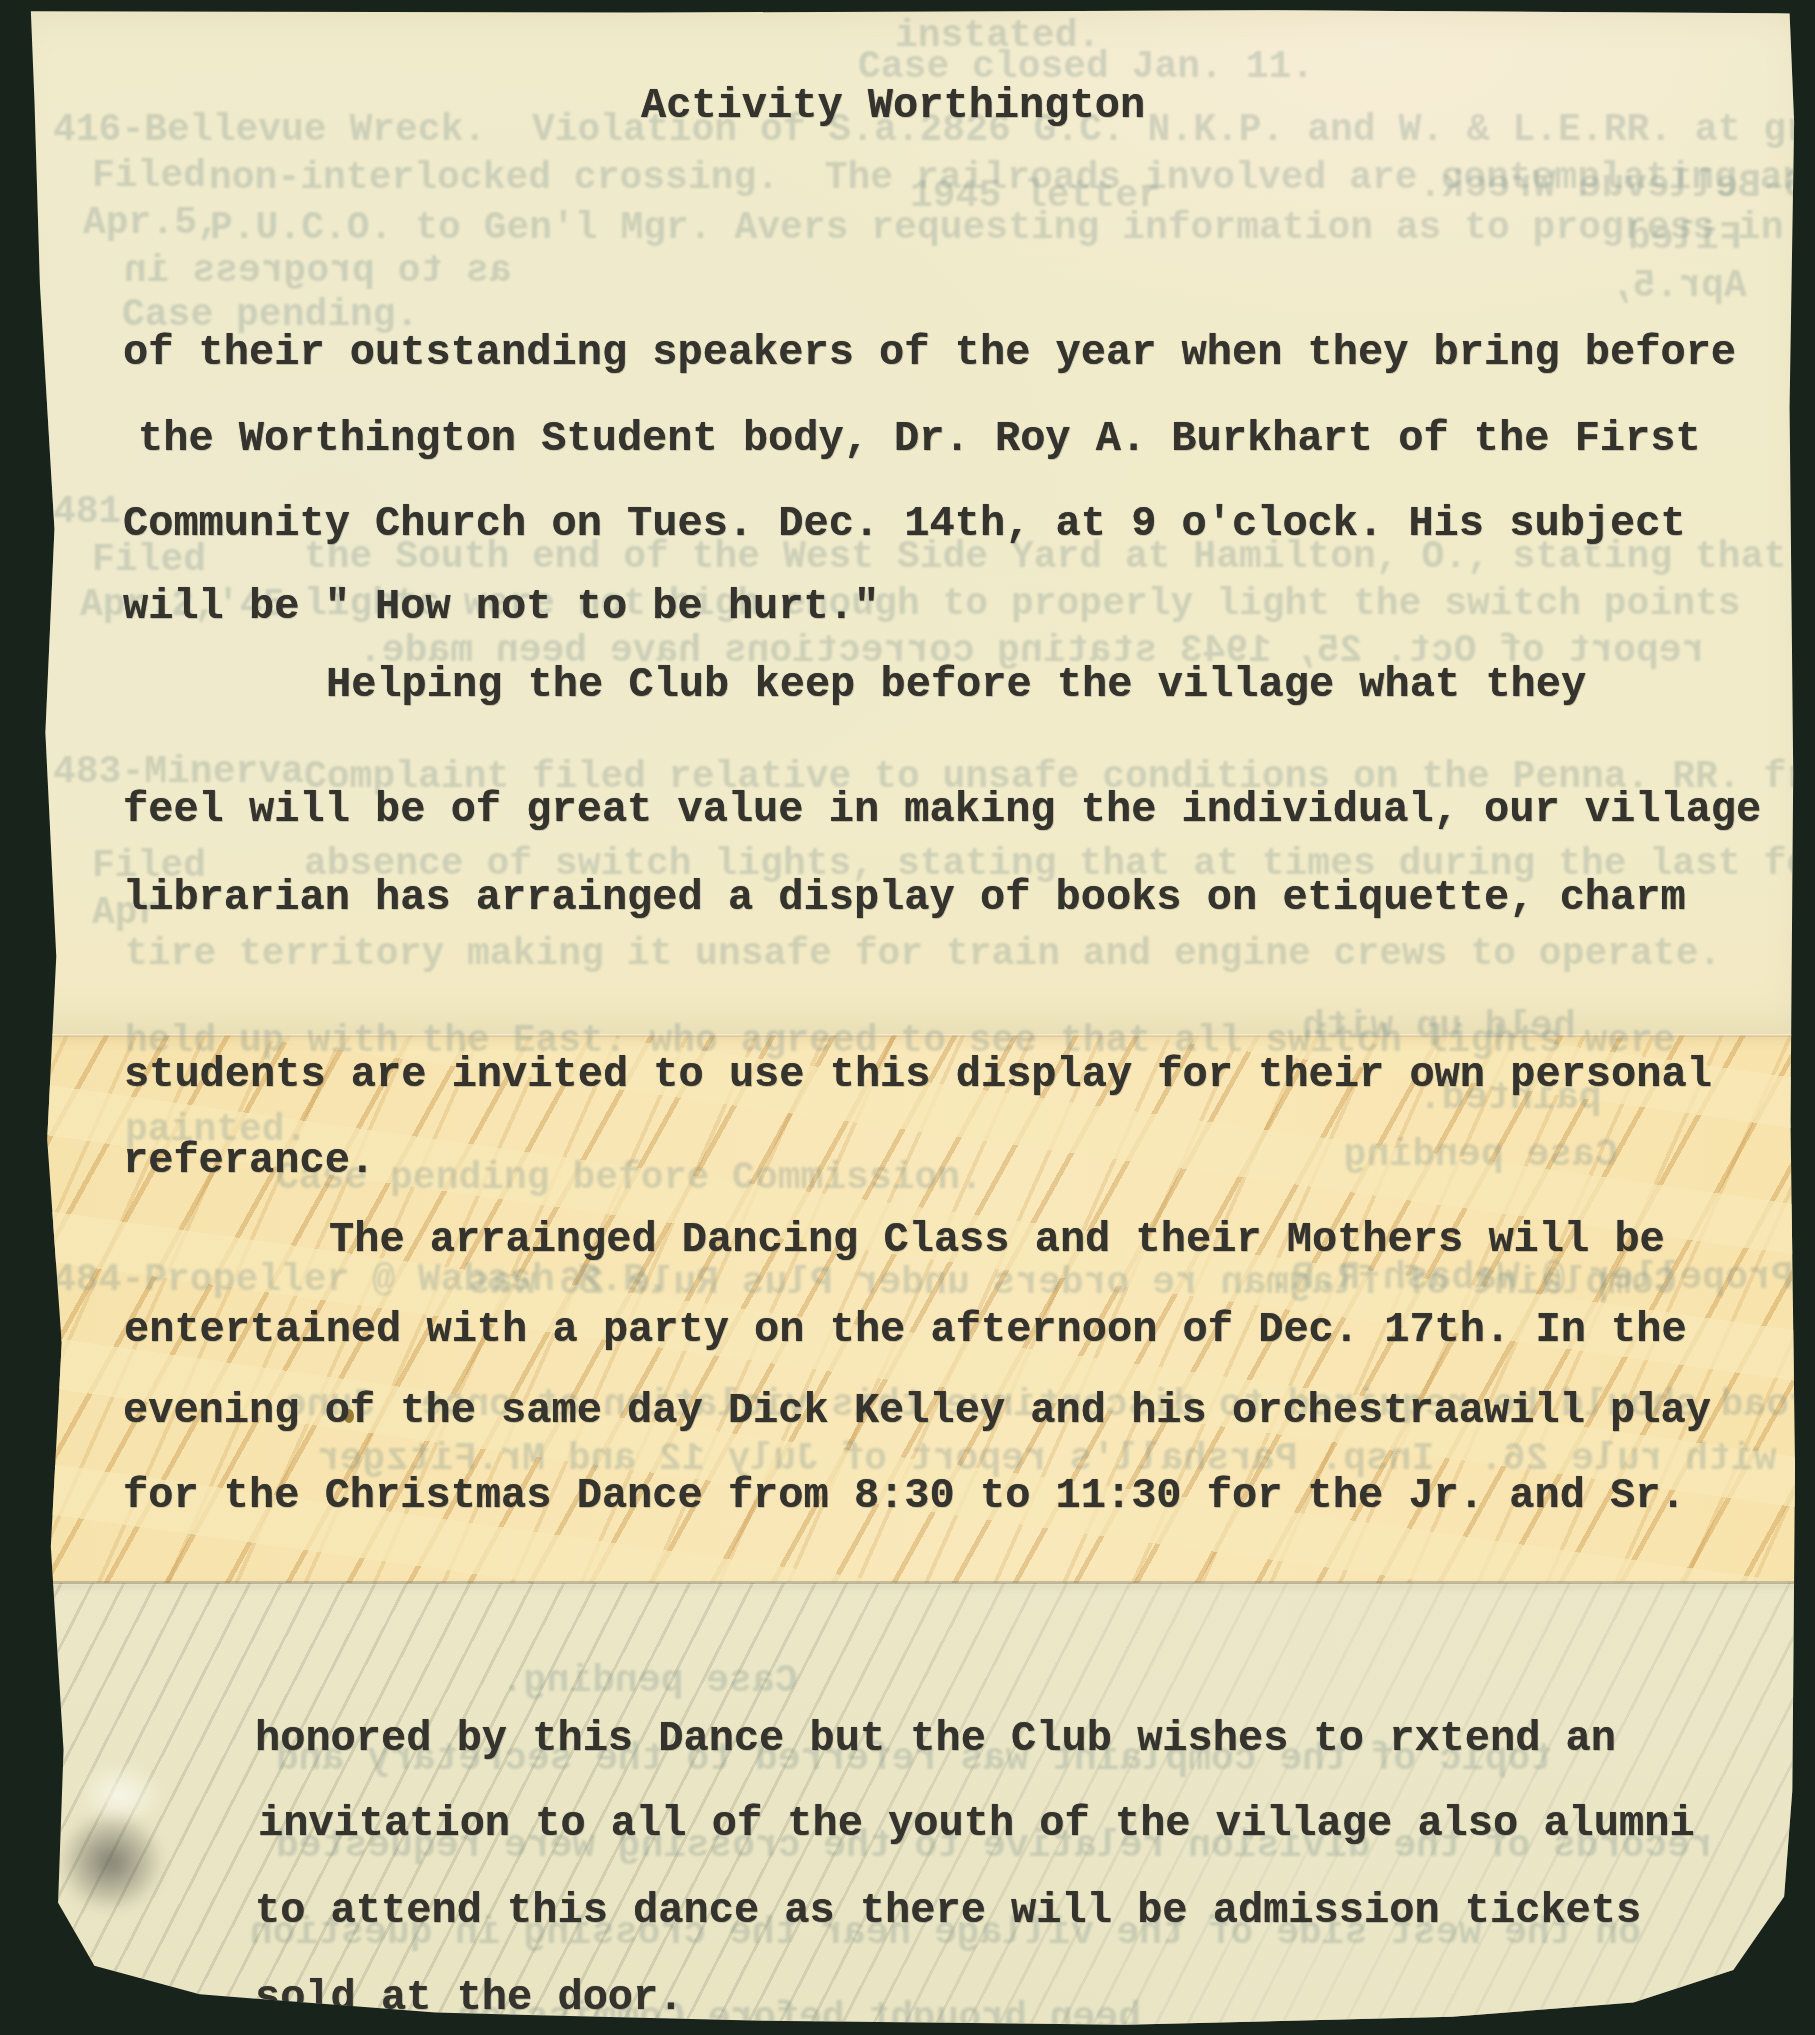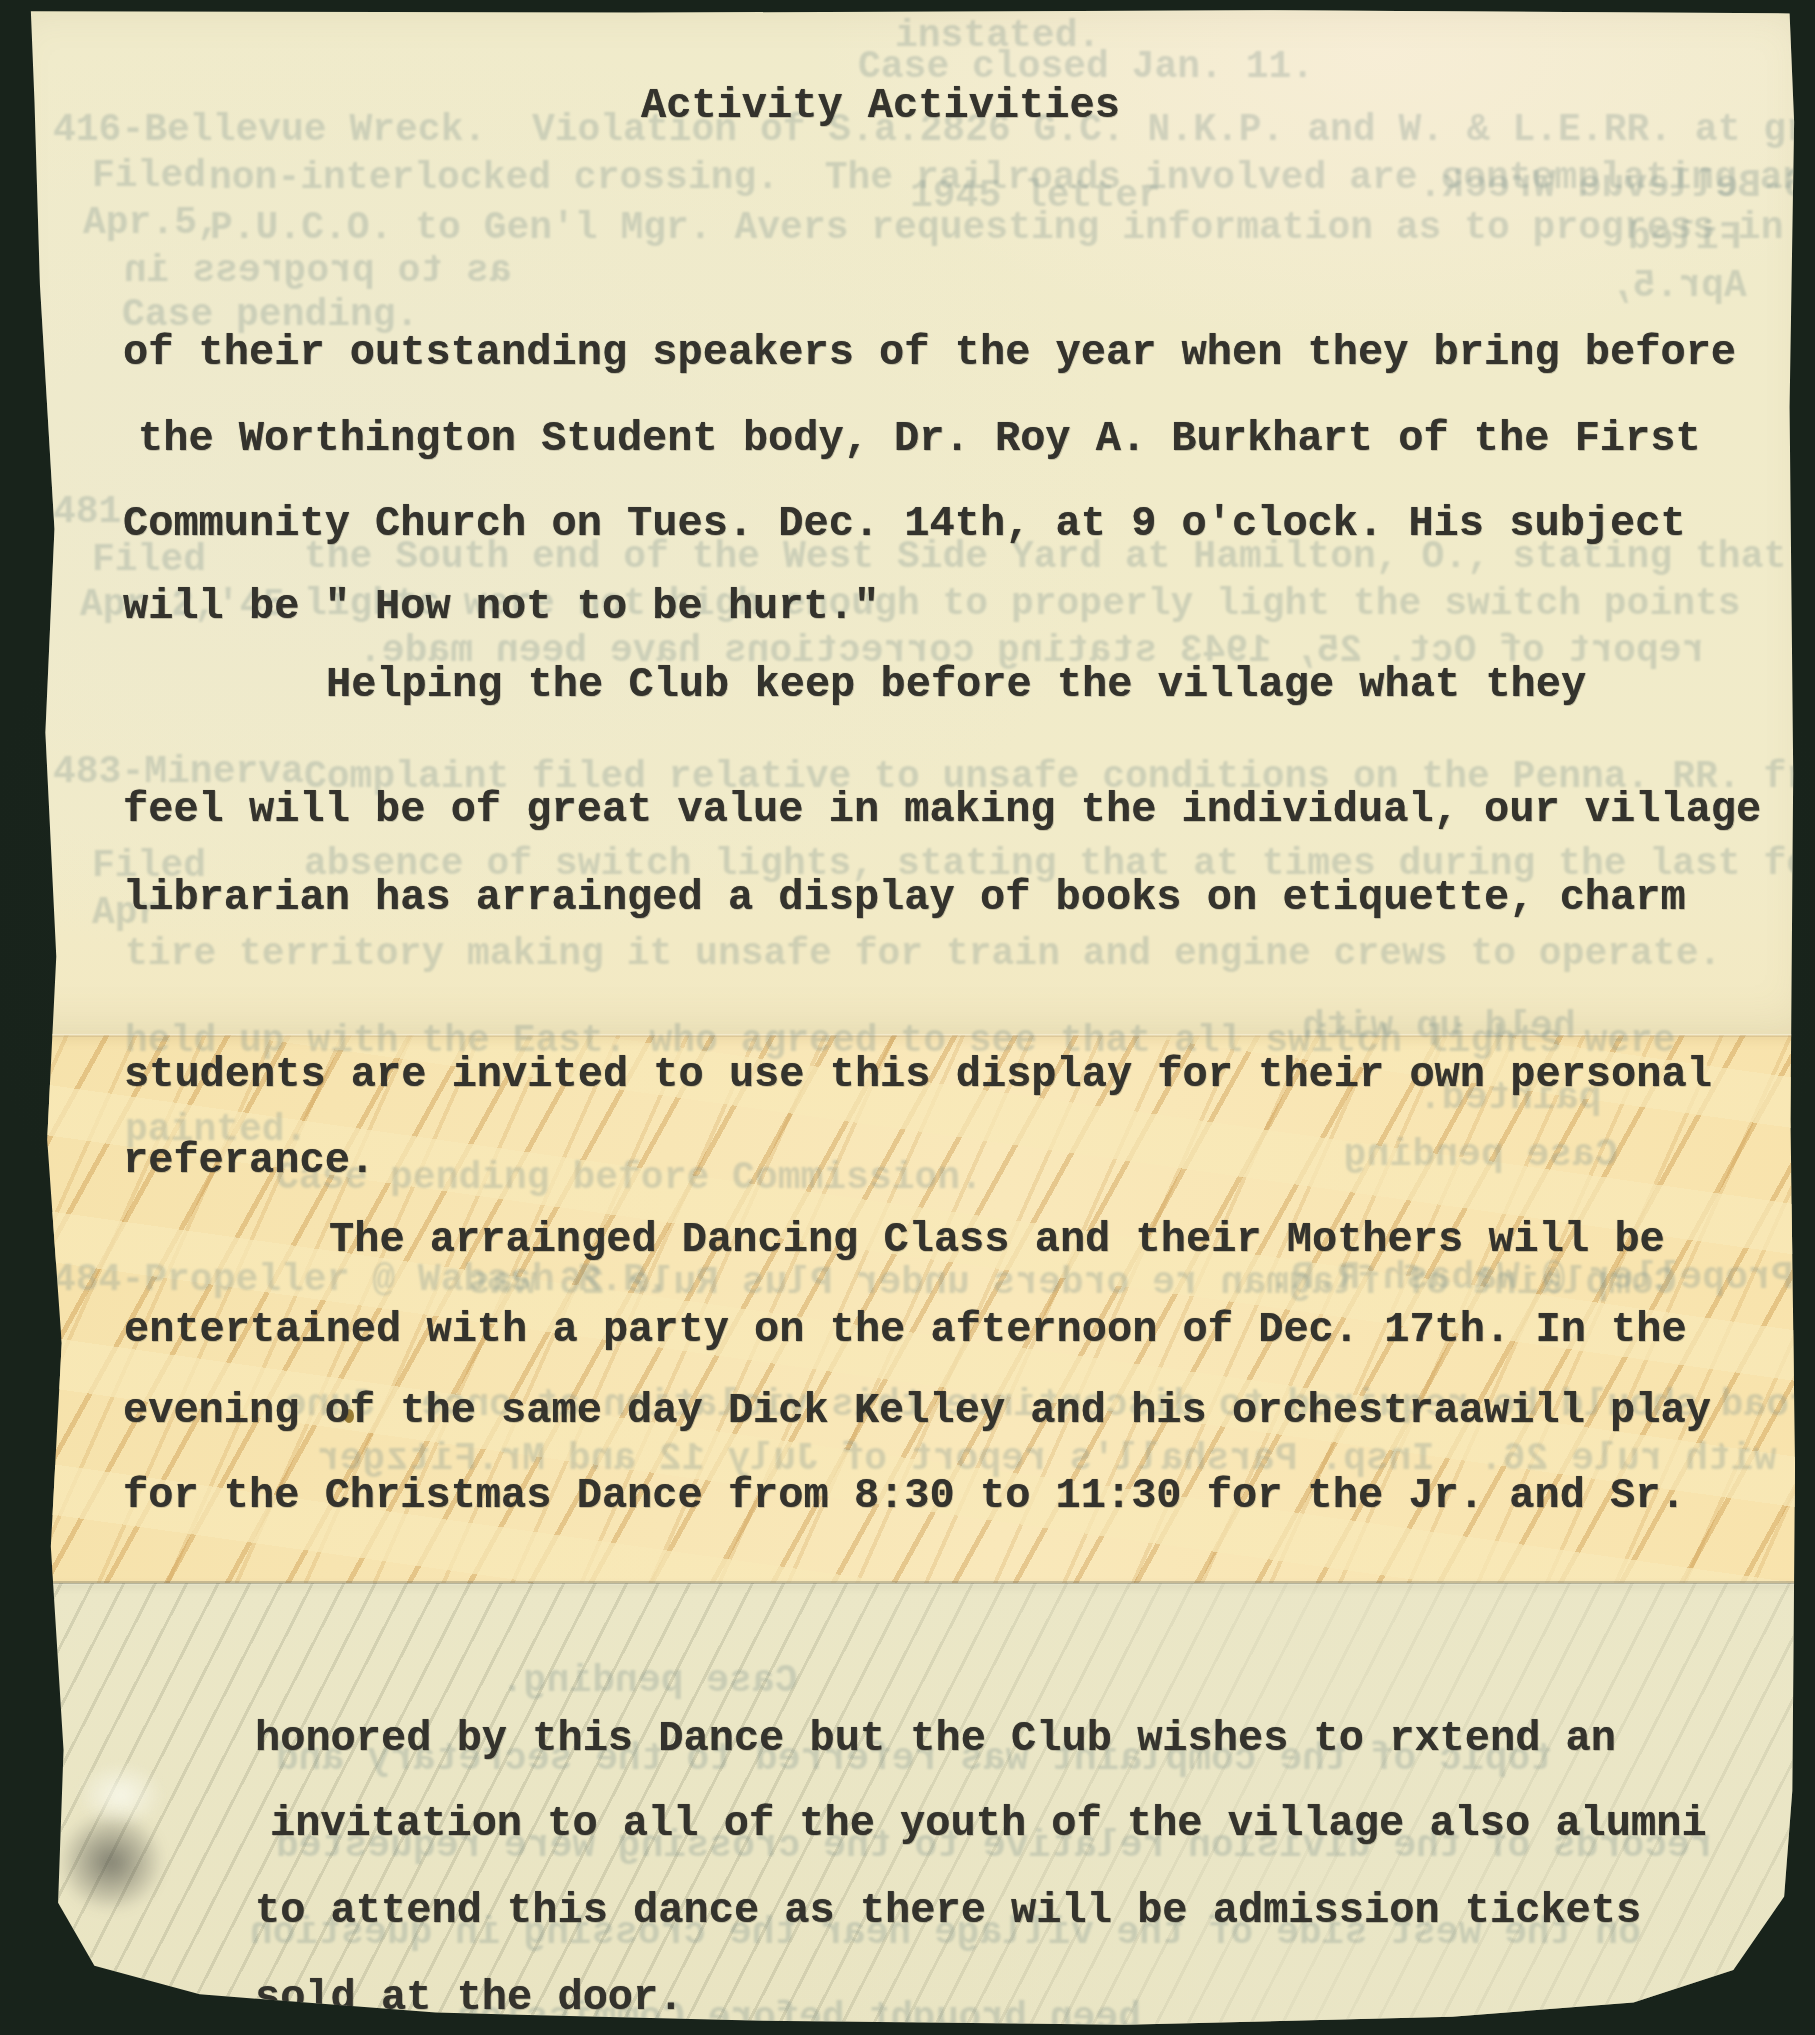--- a/index.html
+++ b/index.html
@@ -101,34 +101,34 @@
         <div class="bleed-line mirrored" style="left: 284px; top: 1384px;">railroad should be required to discontinue this violation at once. June</div>
         <div class="bleed-line mirrored" style="left: 317px; top: 1438px;">comply with rule 26.  Insp. Parshall's report of July 12 and Mr.Fitzger</div>
         <div class="bleed-line mirrored" style="left: 501px; top: 1660px;">Case pending.</div>
         <div class="bleed-line mirrored" style="left: 276px; top: 1738px;">topic of the complaint was referred to the secretary and</div>
         <div class="bleed-line mirrored" style="left: 276px; top: 1825px;">records of the division relative to the crossing were requested</div>
         <div class="bleed-line mirrored" style="left: 250px; top: 1912px;">on the west side of the village near the crossing in question</div>
         <div class="bleed-line mirrored" style="left: 434px; top: 1997px;">been brought before Commission.</div>
       </div>
 
     <div id="typed-layer">
-      <div class="typed-line" id="doc-title" style="left: 641px; top: 83px;">Activity Activities</div>
+      <div class="typed-line" id="doc-title" style="left: 641px; top: 83px;">Activity Worthington</div>
         <div class="typed-line" style="left: 123px; top: 330px;">of their outstanding speakers of the year when they bring before</div>
         <div class="typed-line" style="left: 123px; top: 416px; margin-left: 15px;">the Worthington Student body, Dr. Roy A. Burkhart of the First</div>
         <div class="typed-line" style="left: 123px; top: 501px;">Community Church on Tues. Dec. 14th, at 9 o'clock. His subject</div>
         <div class="typed-line" style="left: 123px; top: 584px;">will be " How not to be hurt."</div>
         <div class="typed-line" style="left: 326px; top: 662px;">Helping the Club keep before the village what they</div>
         <div class="typed-line" style="left: 123px; top: 787px;">feel will be of great value in making the individual, our village</div>
         <div class="typed-line" style="left: 123px; top: 875px;">librarian has arrainged a display of books on etiquette, charm</div>
         <div class="typed-line" style="left: 124px; top: 1052px;">students are invited to use this display for their own personal</div>
         <div class="typed-line" style="left: 123px; top: 1138px;">referance.</div>
         <div class="typed-line" style="left: 329px; top: 1217px;">The arrainged Dancing Class and their Mothers will be</div>
         <div class="typed-line" style="left: 124px; top: 1307px;">entertained with a party on the afternoon of Dec. 17th. In the</div>
         <div class="typed-line" style="left: 123px; top: 1388px;">evening of the same day Dick Kelley and his orchestraawill play</div>
         <div class="typed-line" style="left: 123px; top: 1473px;">for the Christmas Dance from 8:30 to 11:30 for the Jr. and Sr.</div>
         <div class="typed-line" style="left: 255px; top: 1716px;">honored by this Dance but the Club wishes to rxtend an</div>
-        <div class="typed-line" style="left: 270px; top: 1801px;">invitation to all of the youth of the village also alumni</div>
+        <div class="typed-line" style="left: 258px; top: 1801px;">invitation to all of the youth of the village also alumni</div>
         <div class="typed-line" style="left: 255px; top: 1888px;">to attend this dance as there will be admission tickets</div>
         <div class="typed-line" style="left: 255px; top: 1975px;">sold at the door.</div>
       </div>
   </div>
 </div>
 
 
 </body></html>

